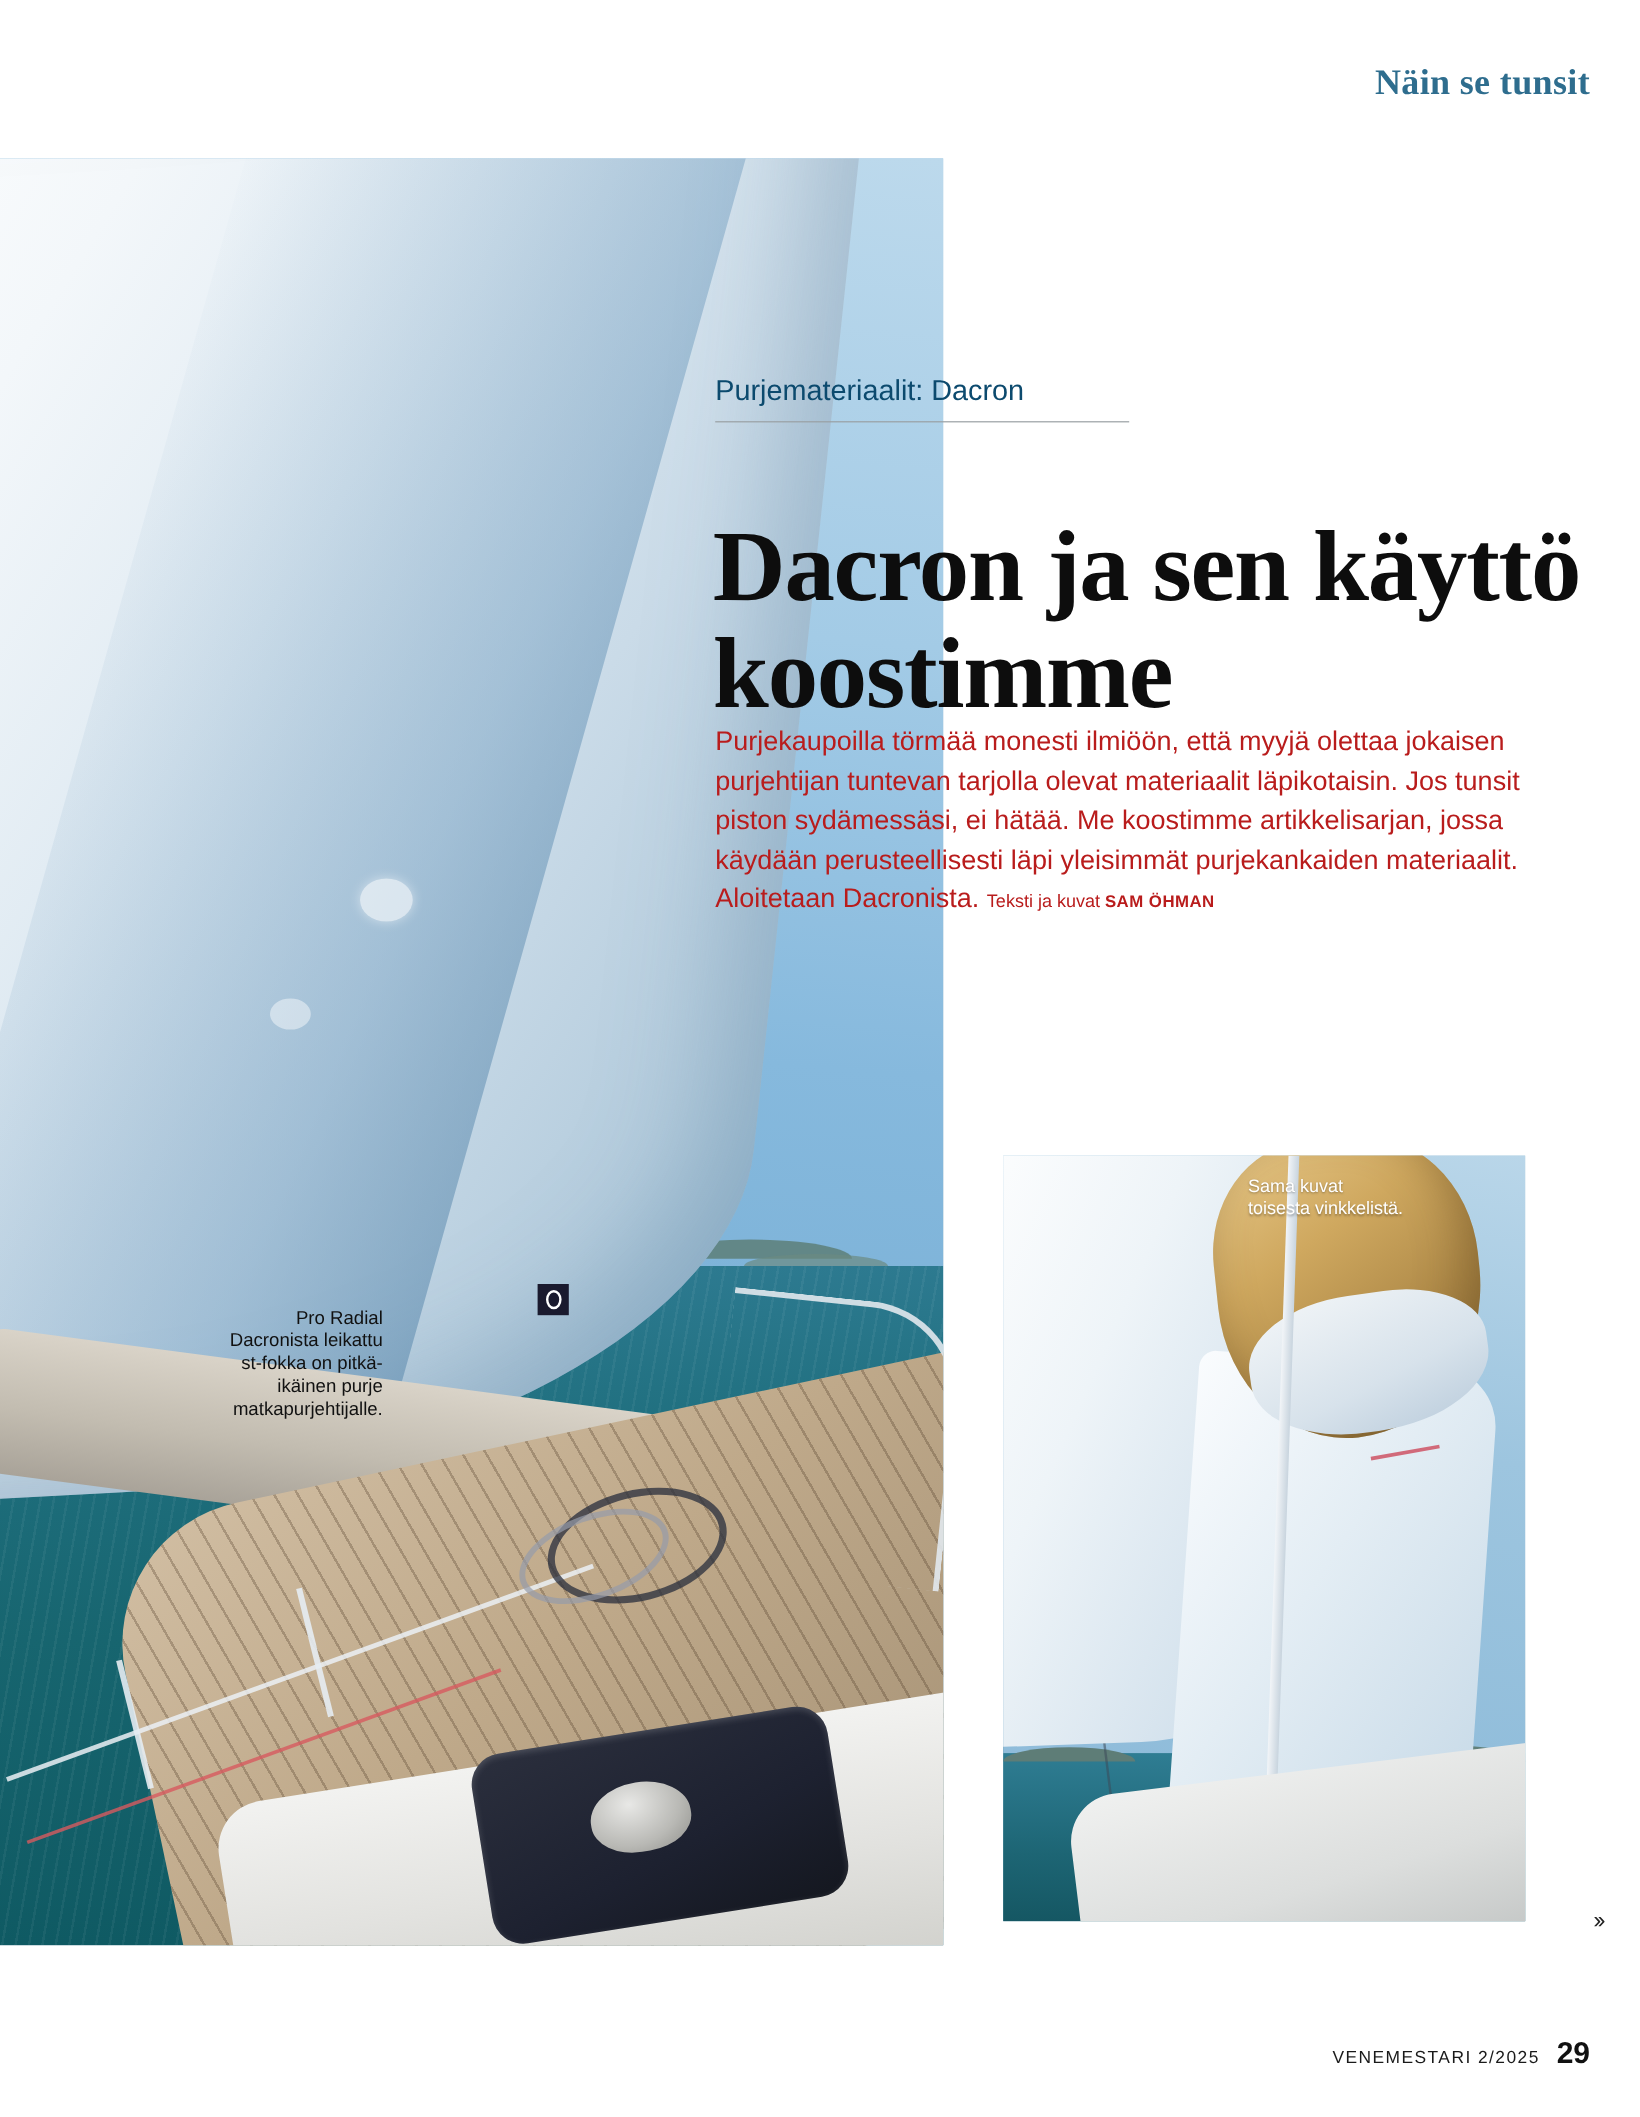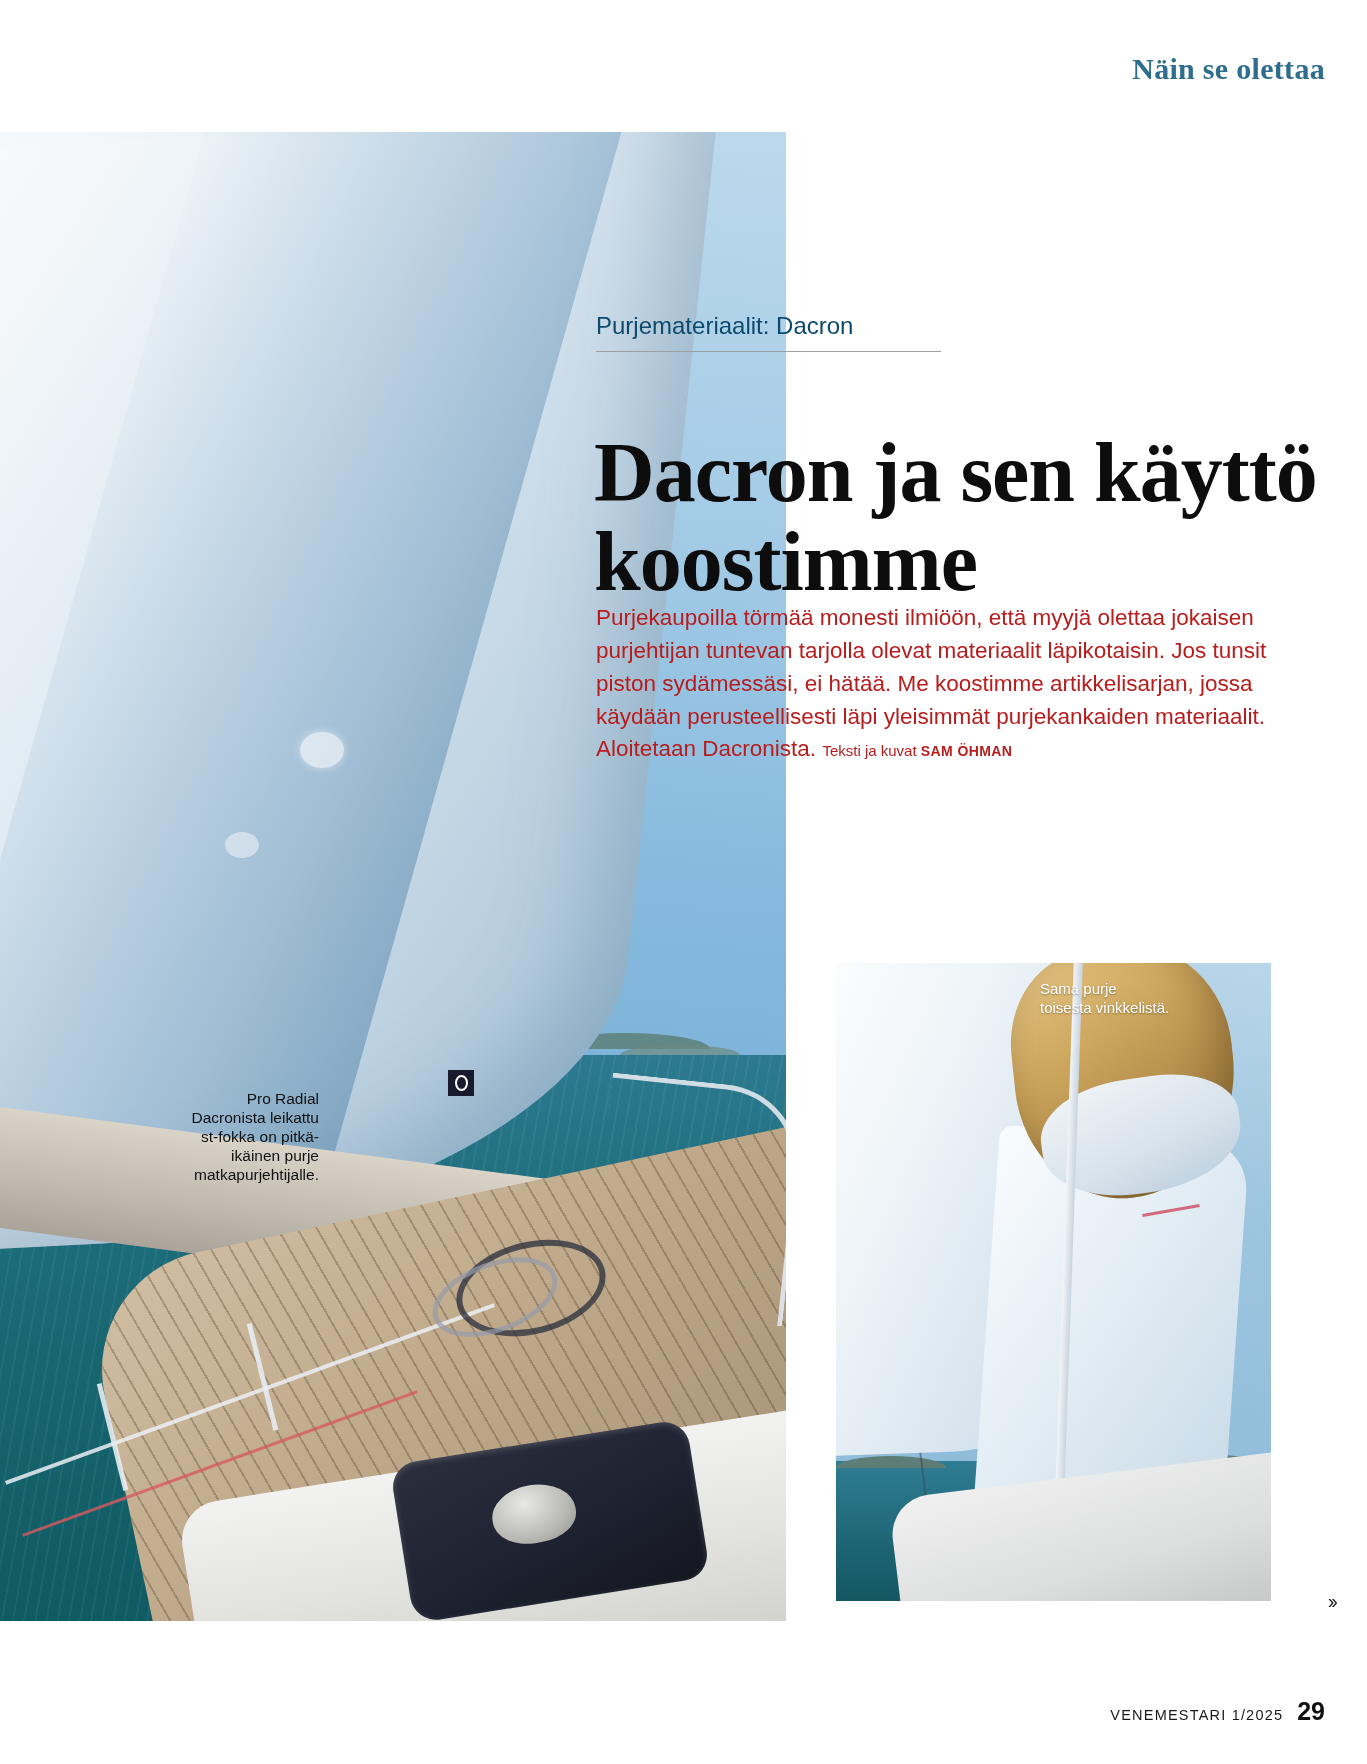--- a/index.html
+++ b/index.html
@@ -395,21 +395,21 @@
   }
   .footer-page {
     font-size: 25px;
     font-weight: bold;
     color: #111;
   }
 </style>
 </head>
 <body>
 
-<div class="running-head">Näin se olettaa</div>
+<div class="running-head">Näin se tunsit</div>
 
 <div class="photo-main">
   <div class="pm-sky"></div>
   <div class="pm-land"></div>
   <div class="pm-land2"></div>
   <div class="pm-sea"></div>
 
   <div class="pm-sail">
     <div class="pm-sail-shadow"></div>
   </div>
@@ -460,21 +460,21 @@
   <div class="ps-stay"></div>
   <div class="ps-mainsail"></div>
   <div class="ps-genoa"></div>
   <div class="ps-furl"></div>
   <div class="ps-furl2"></div>
   <div class="ps-mast"></div>
   <div class="ps-pennant"></div>
   <div class="ps-deck"></div>
 </div>
 
-<div class="caption-sec">Sama purje
+<div class="caption-sec">Sama kuvat
 toisesta vinkkelistä.</div>
 
 <div class="cont-arrows">››</div>
 
 <div class="footer">
-  <span class="footer-mag">VENEMESTARI  1/2025</span>
+  <span class="footer-mag">VENEMESTARI  2/2025</span>
   <span class="footer-page">29</span>
 </div>
 
 </body></html>

